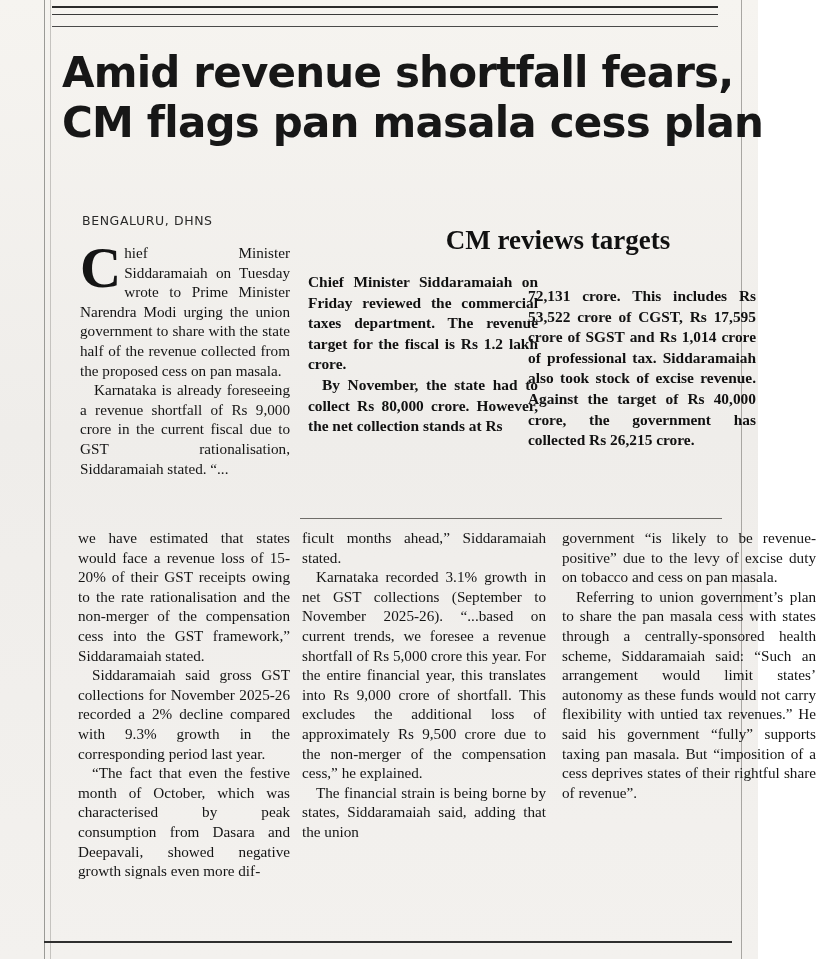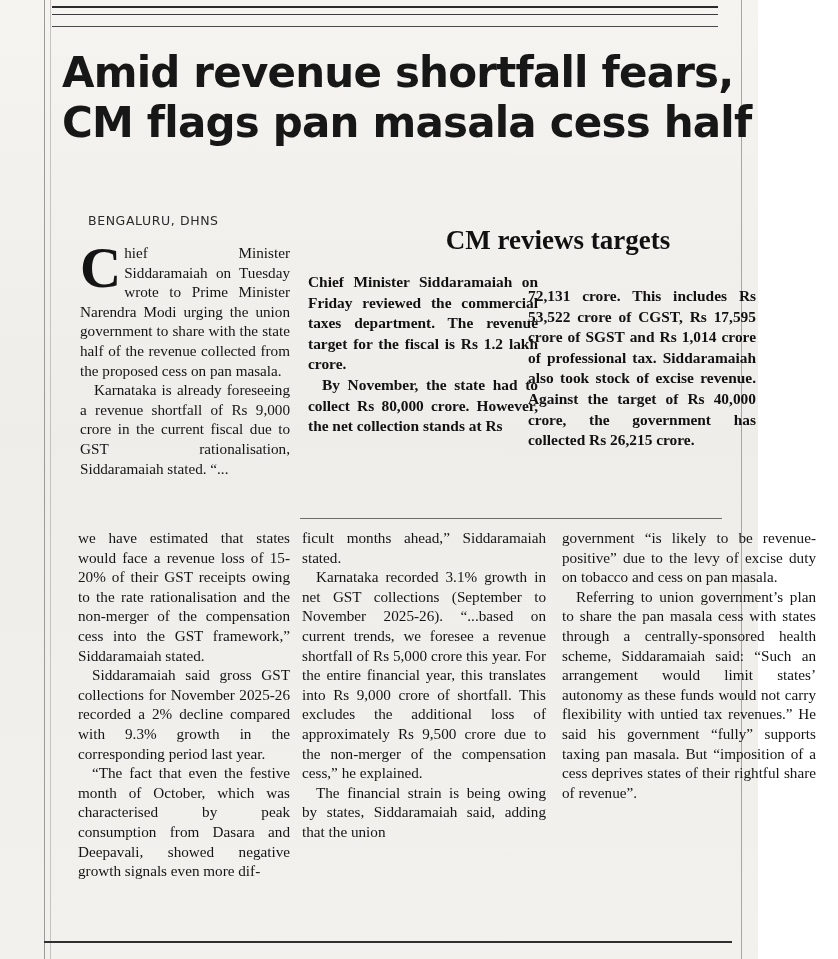--- a/index.html
+++ b/index.html
@@ -67,21 +67,21 @@
     font-weight: bold;
     font-size: 42px;
     line-height: 50px;
     letter-spacing: -0.8px;
     color: #171717;
   }
   .headline .l2 { display: block; }
 
   .byline {
     position: absolute;
-    left: 88px;
+    left: 82px;
     top: 213px;
     font-family: "DejaVu Sans", sans-serif;
     font-size: 12.5px;
     letter-spacing: 0.6px;
     color: #2a2a2a;
   }
 
   
   .col {
     position: absolute;
@@ -171,21 +171,21 @@
   <div class="vrule-left"></div>
   <div class="vrule-left2"></div>
   <div class="vrule-right"></div>
 
   <div class="rule-top-1"></div>
   <div class="rule-top-2"></div>
   <div class="rule-top-3"></div>
 
   <div class="headline">
     <span>Amid revenue shortfall fears,</span>
-    <span class="l2">CM flags pan masala cess half</span>
+    <span class="l2">CM flags pan masala cess plan</span>
   </div>
 
   <div class="byline">BENGALURU, DHNS</div>
 
   <div class="col" id="col-left-top">
     <p class="first dropcap-wrap"><span class="dropcap">C</span><span>hief Minister Siddaramaiah on Tuesday wrote to Prime Minister Narendra Modi urging the union government to share with the state half of the revenue collected from the proposed cess on pan masala.</span></p>
     <p>Karnataka is already foreseeing a revenue shortfall of Rs 9,000 crore in the current fiscal due to GST rationalisation, Siddaramaiah stated.  “...</p>
   </div>
 
   <div class="box-title">CM reviews targets</div>
@@ -203,21 +203,21 @@
 
   <div class="col" id="col-left-bottom">
     <p class="first">we have estimated that states would face a revenue loss of 15-20% of their GST receipts owing to the rate rationalisation and the non-merger of the compensation cess into the GST framework,” Siddaramaiah stated.</p>
     <p class="italic">Siddaramaiah said gross GST collections for November 2025-26 recorded a 2% decline compared with 9.3% growth in the corresponding period last year.</p>
     <p>“The fact that even the festive month of October, which was characterised by peak consumption from Dasara and Deepavali, showed negative growth signals even more dif-</p>
   </div>
 
   <div class="col" id="col-mid-bottom">
     <p class="first">ficult months ahead,” Siddaramaiah stated.</p>
     <p>Karnataka recorded 3.1% growth in net GST collections (September to November 2025-26). “...based on current trends, we foresee a revenue shortfall of Rs 5,000 crore this year. For the entire financial year, this translates into Rs 9,000 crore of shortfall. This excludes the additional loss of approximately Rs 9,500 crore due to the non-merger of the compensation cess,” he explained.</p>
-    <p>The financial strain is being owing by states, Siddaramaiah said, adding that the union</p>
+    <p>The financial strain is being borne by states, Siddaramaiah said, adding that the union</p>
   </div>
 
   <div class="col" id="col-right-bottom">
     <p class="first">government “is likely to be revenue-positive” due to the levy of excise duty on tobacco and cess on pan masala.</p>
     <p>Referring to union government’s plan to share the pan masala cess with states through a centrally-sponsored health scheme, Siddaramaiah said: “Such an arrangement would limit states’ autonomy as these funds would not carry flexibility with untied tax revenues.” He said his government “fully” supports taxing pan masala. But “imposition of a cess deprives states of their rightful share of revenue”.</p>
   </div>
 
   <div class="rule-bottom"></div>
 </div>
 

